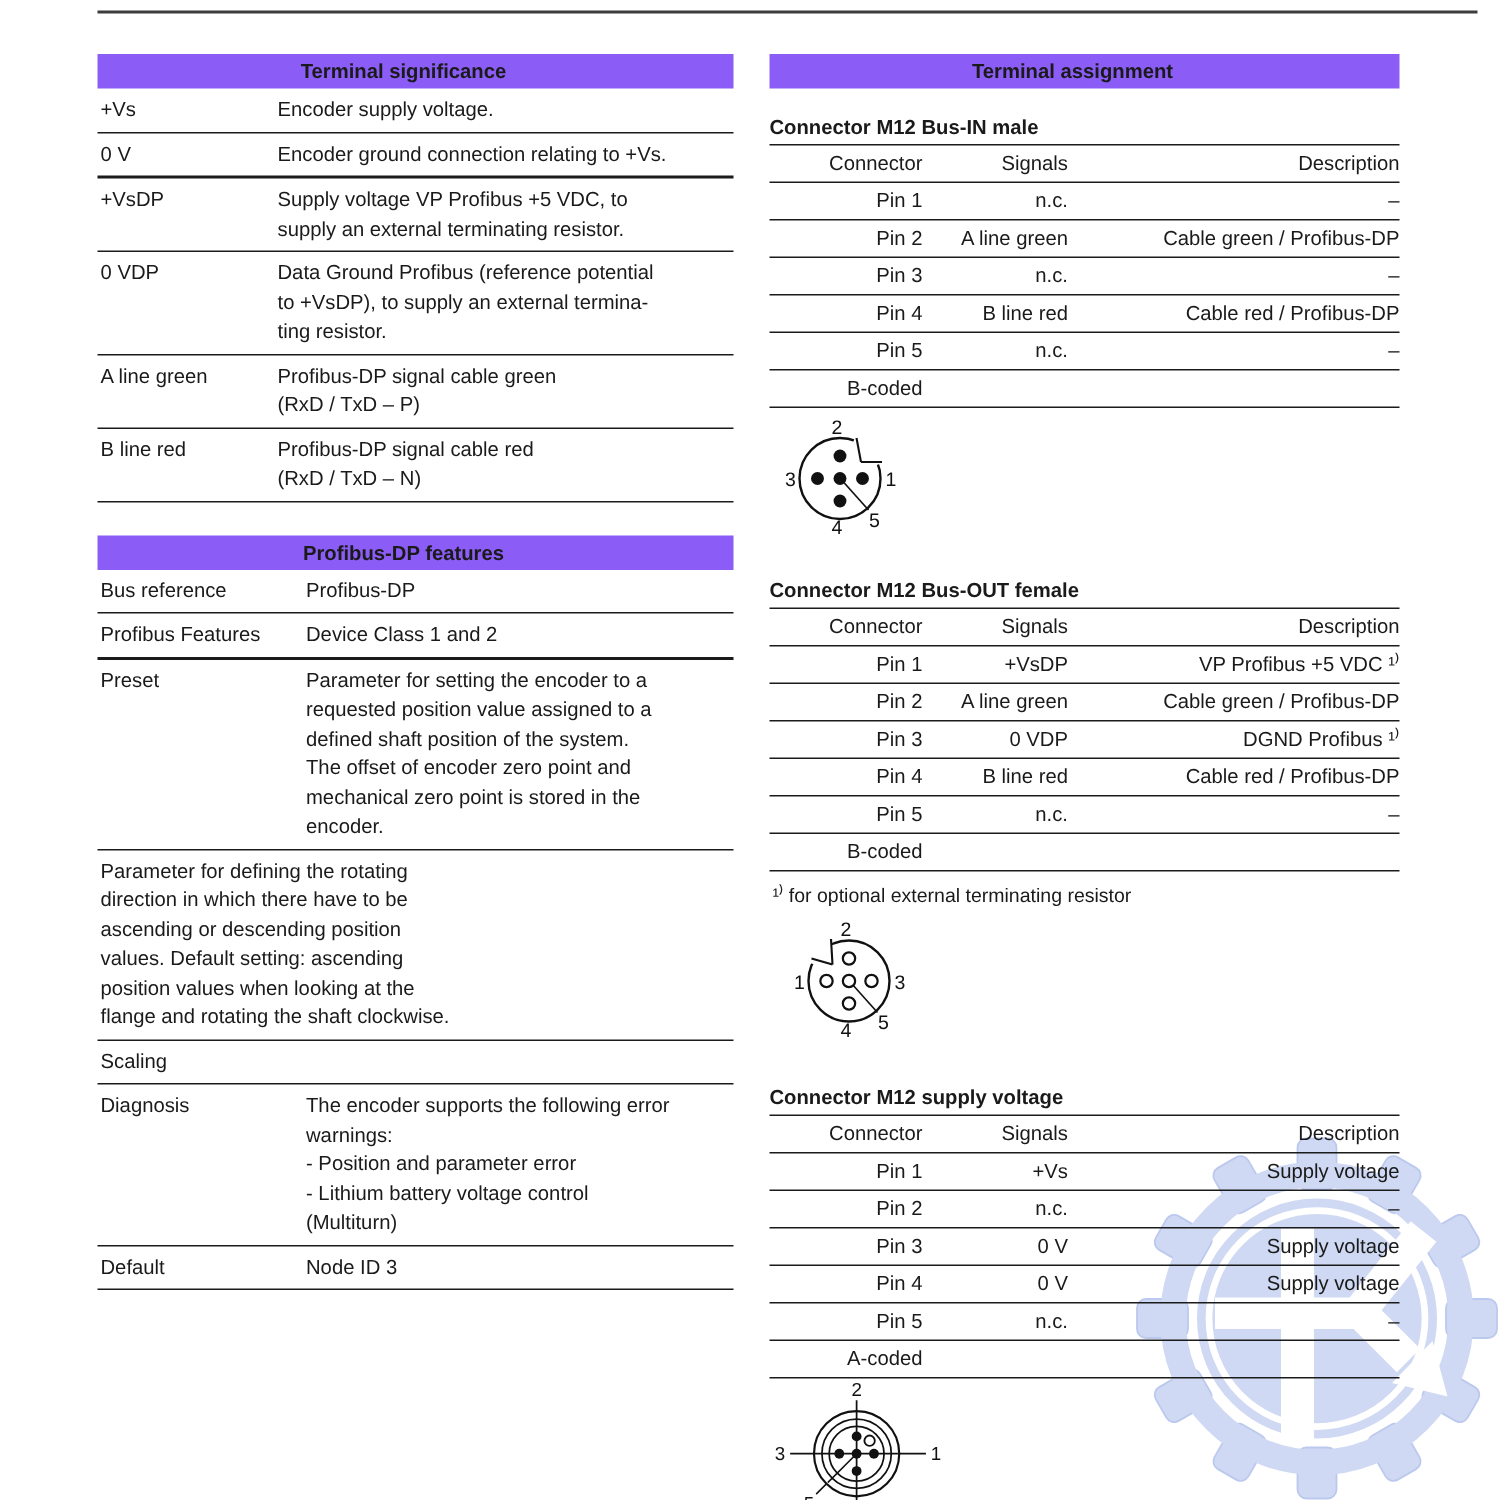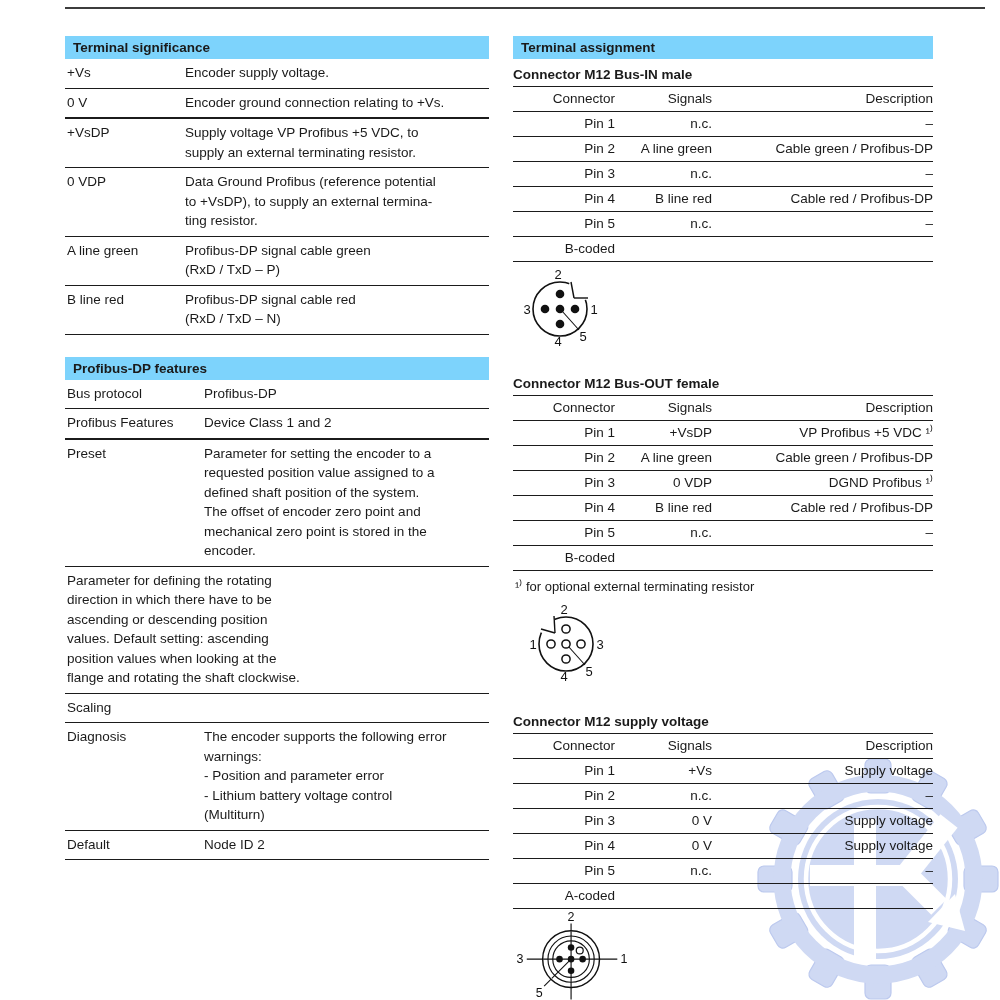--- a/index.html
+++ b/index.html
@@ -4,29 +4,29 @@
 <style>
   html,body{margin:0;padding:0;}
   body{
     width:1000px;height:1000px;position:relative;background:#ffffff;
     font-family:"Liberation Sans", sans-serif;font-size:13.5px;color:#1a1a1a;
     overflow:hidden;
   }
   .top-rule{position:absolute;left:65px;width:920px;top:7px;border-top:2px solid #3c3c3c;}
   .col-left{position:absolute;left:65px;top:36px;width:424px;z-index:2;}
   .col-right{position:absolute;left:513px;top:36px;width:420px;z-index:2;}
-  .bar{background:#7dd3fc;font-weight:bold;padding:3px 24px 3px 8px;line-height:17px;font-size:13.5px;}
+  .bar{background:#8b5cf6;font-weight:bold;padding:3px 24px 3px 8px;line-height:17px;font-size:13.5px;text-align:center;}
   .trow{display:flex;border-bottom:1px solid #1b1b1b;padding:4px 0 5px 2px;line-height:19.5px;}
   .trow.thick{border-bottom-width:2px;}
   .t1-c1{width:118px;flex:none;}
   .t1-c2{flex:1;white-space:pre-line;}
   .t2-c1{width:137px;flex:none;}
   .t2-c2{flex:1;white-space:pre-line;}
   .sec-title{font-weight:bold;padding:2px 0 4px 0;border-bottom:1px solid #1b1b1b;margin-top:24px;}
-  .sec-title.first{margin-top:6px;}
+  .sec-title.first{margin-top:16px;}
   .pa-row{display:flex;border-bottom:1px solid #1b1b1b;padding:3px 0 4px 2px;line-height:17px;text-align:right;}
   .pa-c1{width:100px;flex:none;}
   .pa-c2{width:97px;flex:none;}
   .pa-c3{flex:1;}
   .footnote{margin:6px 0 2px 2px;font-size:13px;}
   .diagram{margin:6px 0 0 0;}
   .diagram svg{display:block;}
   .dg-label{font-family:"Liberation Sans", sans-serif;font-size:13px;fill:#111111;}
   .watermark{position:absolute;left:753px;top:757px;z-index:1;}
   .gap22{height:22px;}
@@ -95,21 +95,21 @@
   <div class="trow">
     <div class="t1-c1">B line red</div>
     <div class="t1-c2">Profibus-DP signal cable red
 (RxD / TxD – N)</div>
   </div>
 
   <div class="gap22"></div>
   <div class="bar">Profibus-DP features</div>
 
   <div class="trow">
-    <div class="t2-c1">Bus protocol</div>
+    <div class="t2-c1">Bus reference</div>
     <div class="t2-c2">Profibus-DP</div>
   </div>
   <div class="trow thick">
     <div class="t2-c1">Profibus Features</div>
     <div class="t2-c2">Device Class 1 and 2</div>
   </div>
   <div class="trow">
     <div class="t2-c1">Preset</div>
     <div class="t2-c2">Parameter for setting the encoder to a
 requested position value assigned to a
@@ -132,21 +132,21 @@
   <div class="trow">
     <div class="t2-c1">Diagnosis</div>
     <div class="t2-c2">The encoder supports the following error
 warnings:
 - Position and parameter error
 - Lithium battery voltage control
 (Multiturn)</div>
   </div>
   <div class="trow">
     <div class="t2-c1">Default</div>
-    <div class="t2-c2">Node ID 2</div>
+    <div class="t2-c2">Node ID 3</div>
   </div>
 </div>
 
 <div class="col-right">
   <div class="bar">Terminal assignment</div>
 
   <div class="sec-title first">Connector M12 Bus-IN male</div>
   <div class="pa-row">
     <div class="pa-c1">Connector</div>
     <div class="pa-c2">Signals</div>

